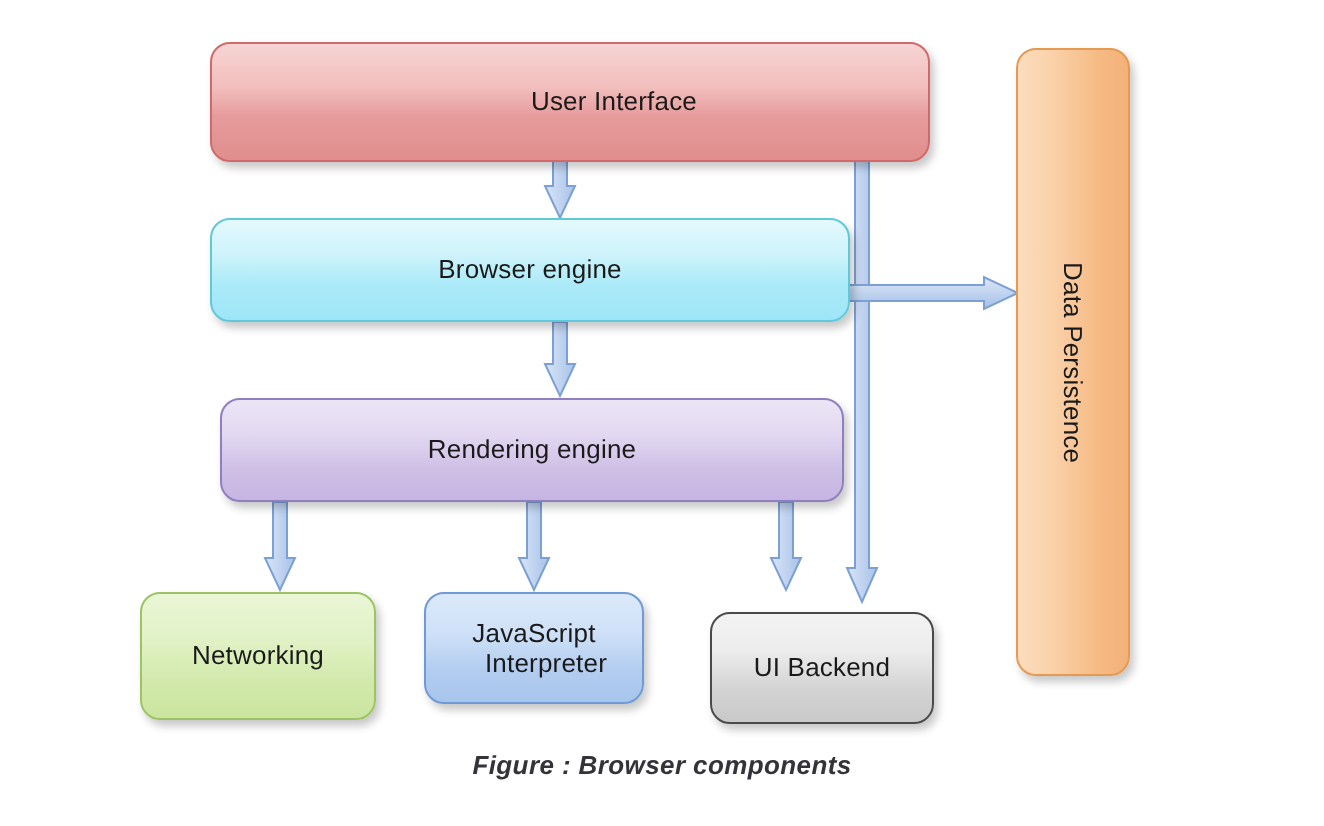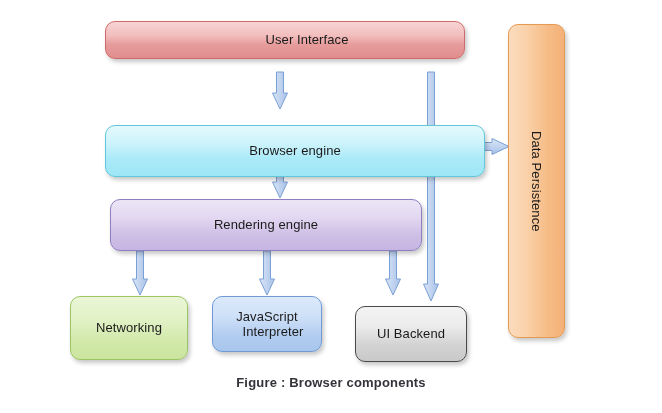--- a/index.html
+++ b/index.html
@@ -112,20 +112,21 @@
 
   
   .caption {
     position: absolute;
     left: 0;
     right: 0;
     text-align: center;
     font-family: "Liberation Sans", sans-serif;
     font-size: 13px;
     font-weight: bold;
+    font-style: italic;
     color: #33333a;
     letter-spacing: 0.2px;
     z-index: 6;
   }
 </style>
 </head>
 <body>
 
 <div id="canvas">
 
@@ -185,25 +186,25 @@
       <path d="M4.5,0 L11.5,0 L11.5,28 L15.5,28 L8,44 L0.5,28 L4.5,28 Z" fill="url(#gV1)" stroke="#7ba0d4" stroke-width="1"></path>
     </svg>
   </div>
 
   <div class="arrow" style="left:385px; top:251px; width:16px; height:45px;">
     <svg width="16" height="45" viewBox="0 0 16 45">
       <path d="M4.5,0 L11.5,0 L11.5,28 L15.5,28 L8,44 L0.5,28 L4.5,28 Z" fill="url(#gV1)" stroke="#7ba0d4" stroke-width="1"></path>
     </svg>
   </div>
 
-  <div class="node node--ui" style="left:105px; top:21px; width:360px; height:38px;padding-left:44px;">
+  <div class="node node--ui" style="left:105px; top:21px; width:360px; height:60px;padding-left:44px;">
     <span>User  Interface</span>
   </div>
 
-  <div class="node node--browser" style="left:105px; top:109px; width:380px; height:52px;margin-top:16px;">
+  <div class="node node--browser" style="left:105px; top:109px; width:320px; height:52px;">
     <span>Browser engine</span>
   </div>
 
   <div class="node node--render" style="left:110px; top:199px; width:312px; height:52px;text-align:center;">
     <span>Rendering engine</span>
   </div>
 
   <div class="node node--net" style="left:70px; top:296px; width:118px; height:64px;">
     <span>Networking</span>
   </div>

